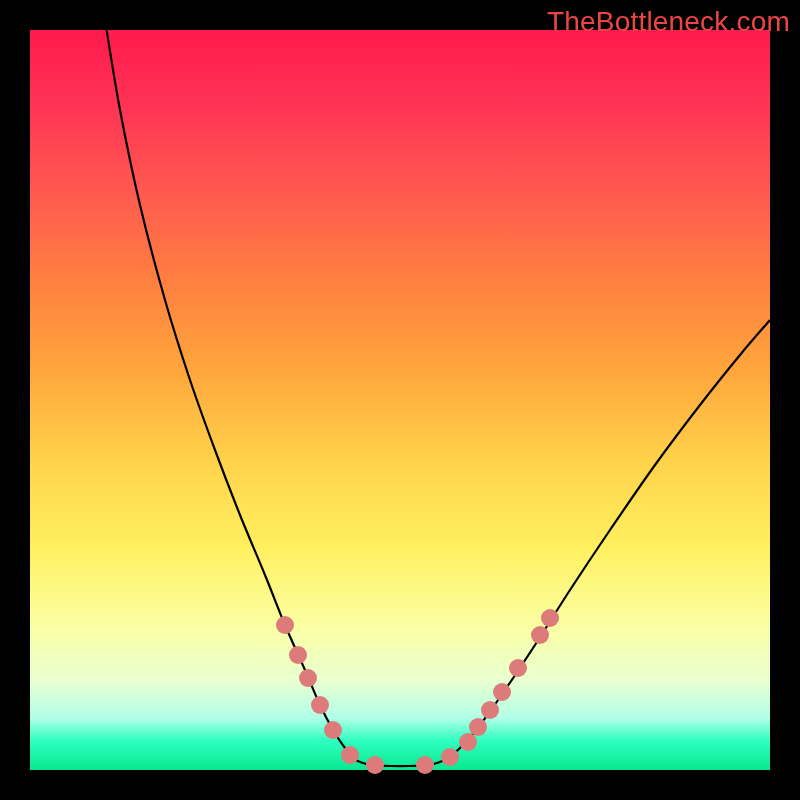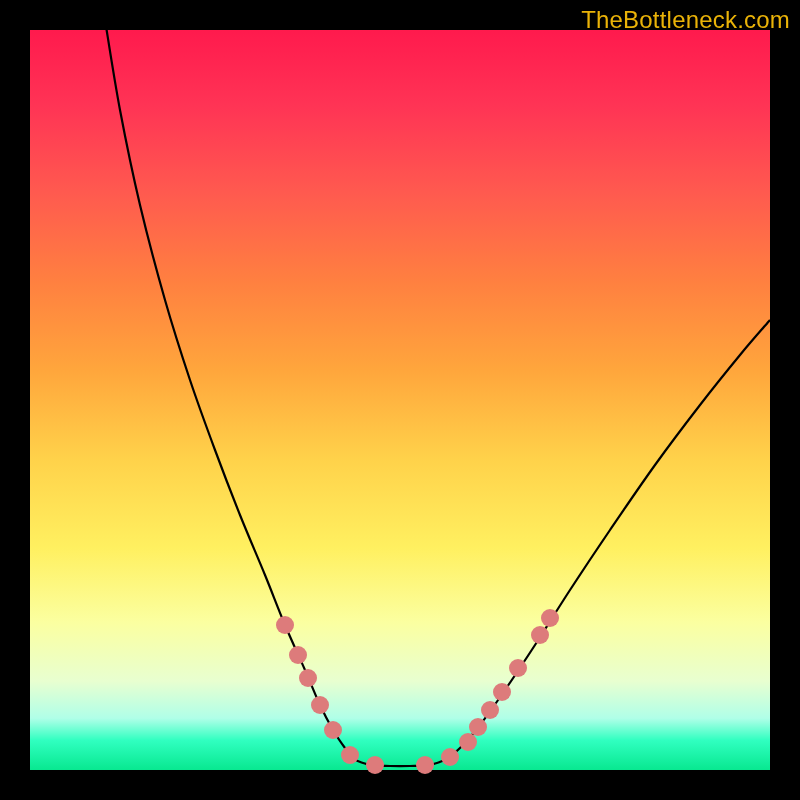--- a/index.html
+++ b/index.html
@@ -30,23 +30,23 @@
       #e8ffd0 88%,
       #b0ffe8 93%,
       #30ffc0 96%,
       #08e890 100%
     );
   }
   .watermark {
     position: absolute;
     top: 6px;
     right: 10px;
-    font-size: 24px;
+    font-size: 28px;
     font-weight: 500;
-    color: #eab308;
+    color: #ef4444;
     letter-spacing: 0.2px;
     user-select: none;
   }
   svg.overlay {
     position: absolute;
     left: 30px;
     top: 30px;
     width: 740px;
     height: 740px;
     overflow: visible;

